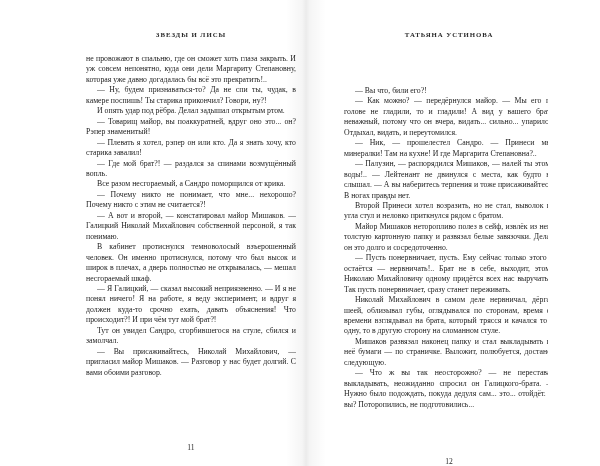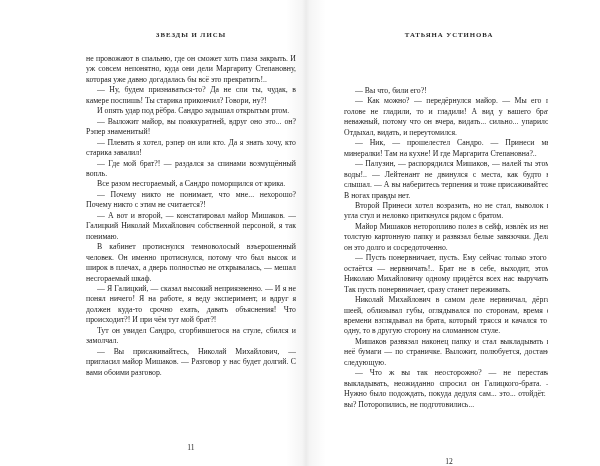--- a/index.html
+++ b/index.html
@@ -79,22 +79,22 @@
 
 <div class="spread">
 
   <div class="gutter"></div>
 
   <div class="running-head left">ЗВЕЗДЫ И ЛИСЫ</div>
 
   <div class="text-block left">
       <p>не провожают в спальню, где он сможет хоть глаза закрыть. И уж совсем непонятно, куда они дели Маргариту Степановну, которая уже давно догадалась бы всё это прекратить!..</p>
       <p>— Ну, будем признаваться-то? Да не спи ты, чудак, в камере поспишь! Ты старика прикончил? Говори, ну?!</p>
-      <p>И опять удар под рёбра. Сандро задышал открытым ртом.</p>
-      <p>— Выложит майор, вы поаккуратней, вдруг оно это... он? Рэпер знаменитый!</p>
+      <p>И опять удар под рёбра. Делал задышал открытым ртом.</p>
+      <p>— Товарищ майор, вы поаккуратней, вдруг оно это... он? Рэпер знаменитый!</p>
       <p>— Плевать я хотел, рэпер он или кто. Да я знать хочу, кто старика завалил!</p>
       <p>— Где мой брат?! — раздался за спинами возмущённый вопль.</p>
       <p>Все разом несгораемый, а Сандро поморщился от крика.</p>
       <p>— Почему никто не понимает, что мне... нехорошо? Почему никто с этим не считается?!</p>
       <p>— А вот и второй, — констатировал майор Мишаков. — Галицкий Николай Михайлович собственной персоной, я так понимаю.</p>
       <p>В кабинет протиснулся темноволосый взъерошенный человек. Он именно протиснулся, потому что был высок и широк в плечах, а дверь полностью не открывалась, — мешал несгораемый шкаф.</p>
       <p>— Я Галицкий, — сказал высокий неприязненно. — И я не понял ничего! Я на работе, я веду эксперимент, и вдруг я должен куда-то срочно ехать, давать объяснения! Что происходит?! И при чём тут мой брат?!</p>
       <p>Тут он увидел Сандро, сгорбившегося на стуле, сбился и замолчал.</p>
       <p>— Вы присаживайтесь, Николай Михайлович, — пригласил майор Мишаков. — Разговор у нас будет долгий. С вами обоими разговор.</p>
     </div>

